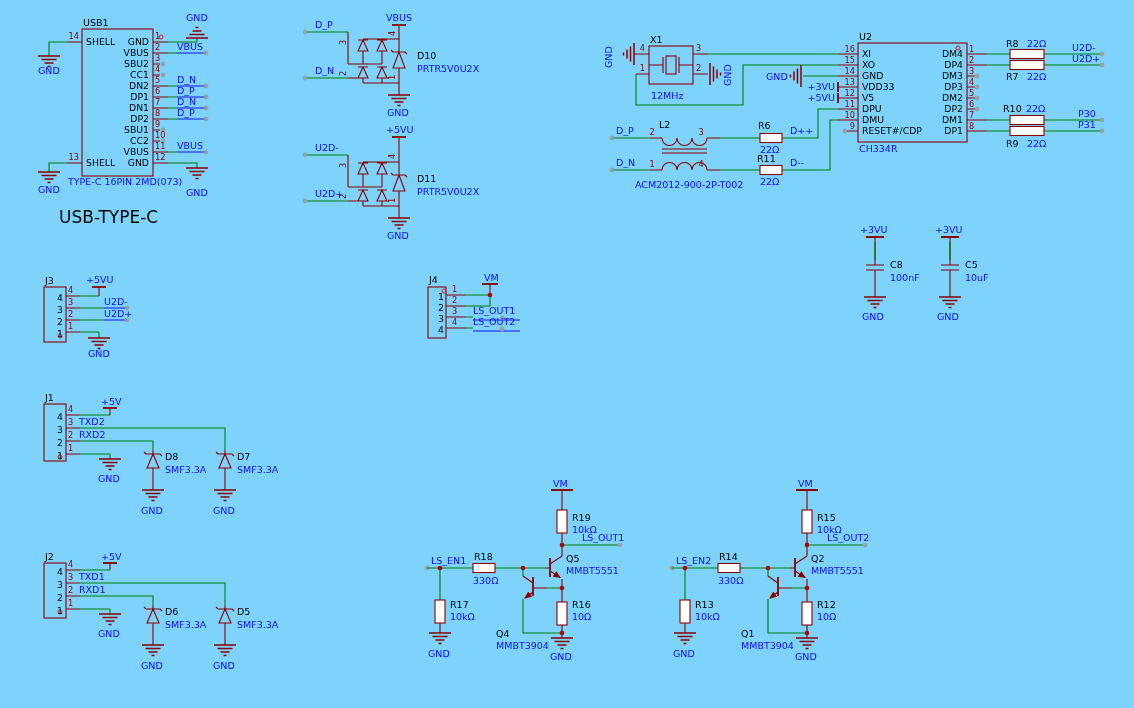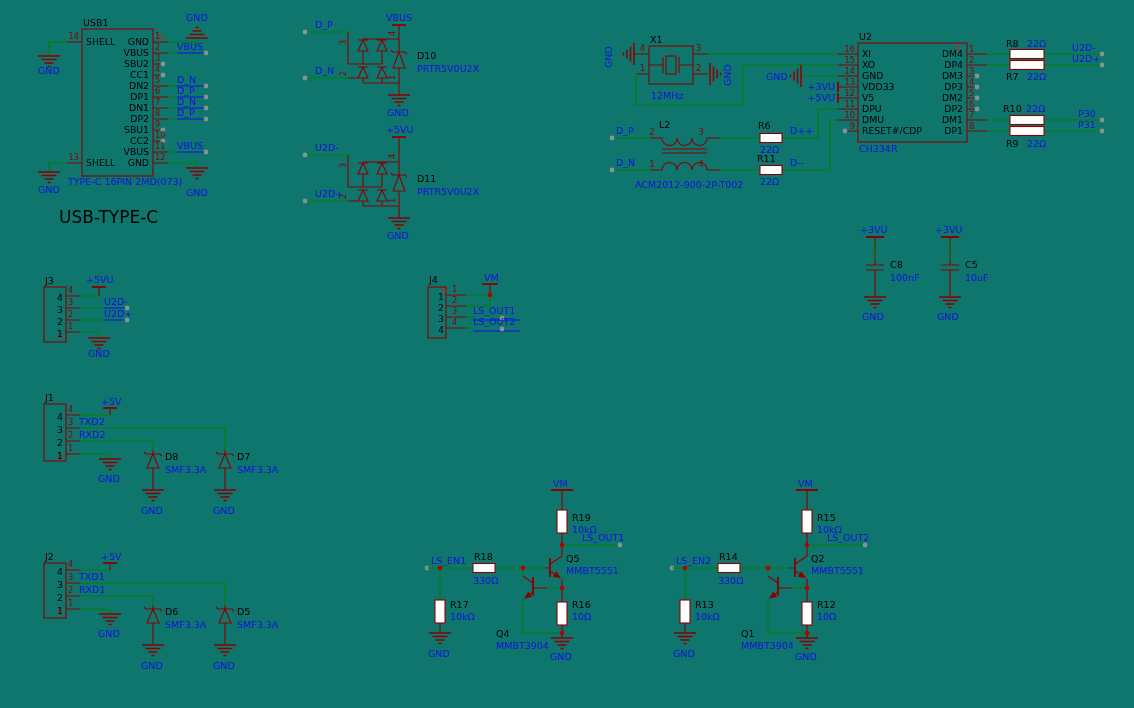--- a/index.html
+++ b/index.html
@@ -1,16 +1,16 @@
 <!DOCTYPE html>
 <html><head>
 <meta charset="utf-8">
 <style>
   html,body{margin:0;padding:0;background:#fff;}
-  #sheet{width:1134px;height:708px;background:#0f766e;position:relative;overflow:hidden;}
+  #sheet{width:1134px;height:708px;background:#7dd3fc;position:relative;overflow:hidden;}
   svg text{font-family:"DejaVu Sans","Liberation Sans",sans-serif;font-size:9.5px;}
   .t{fill:#000;}                      
   .b{fill:#1010e8;}                   
   .n{fill:#000;font-size:9.3px;}      
   .p{fill:#8b0000;font-size:8.2px;}   
   .ttl{fill:#000;font-size:17px;}
   .w{stroke:#008000;stroke-width:1.1;fill:none;}   
   .s{stroke:#8b0000;stroke-width:1.1;fill:none;}   
   .sf{stroke:#8b0000;stroke-width:1.1;fill:#fff;}  
   .g{stroke:#8b0000;stroke-width:1.5;fill:none;}   

